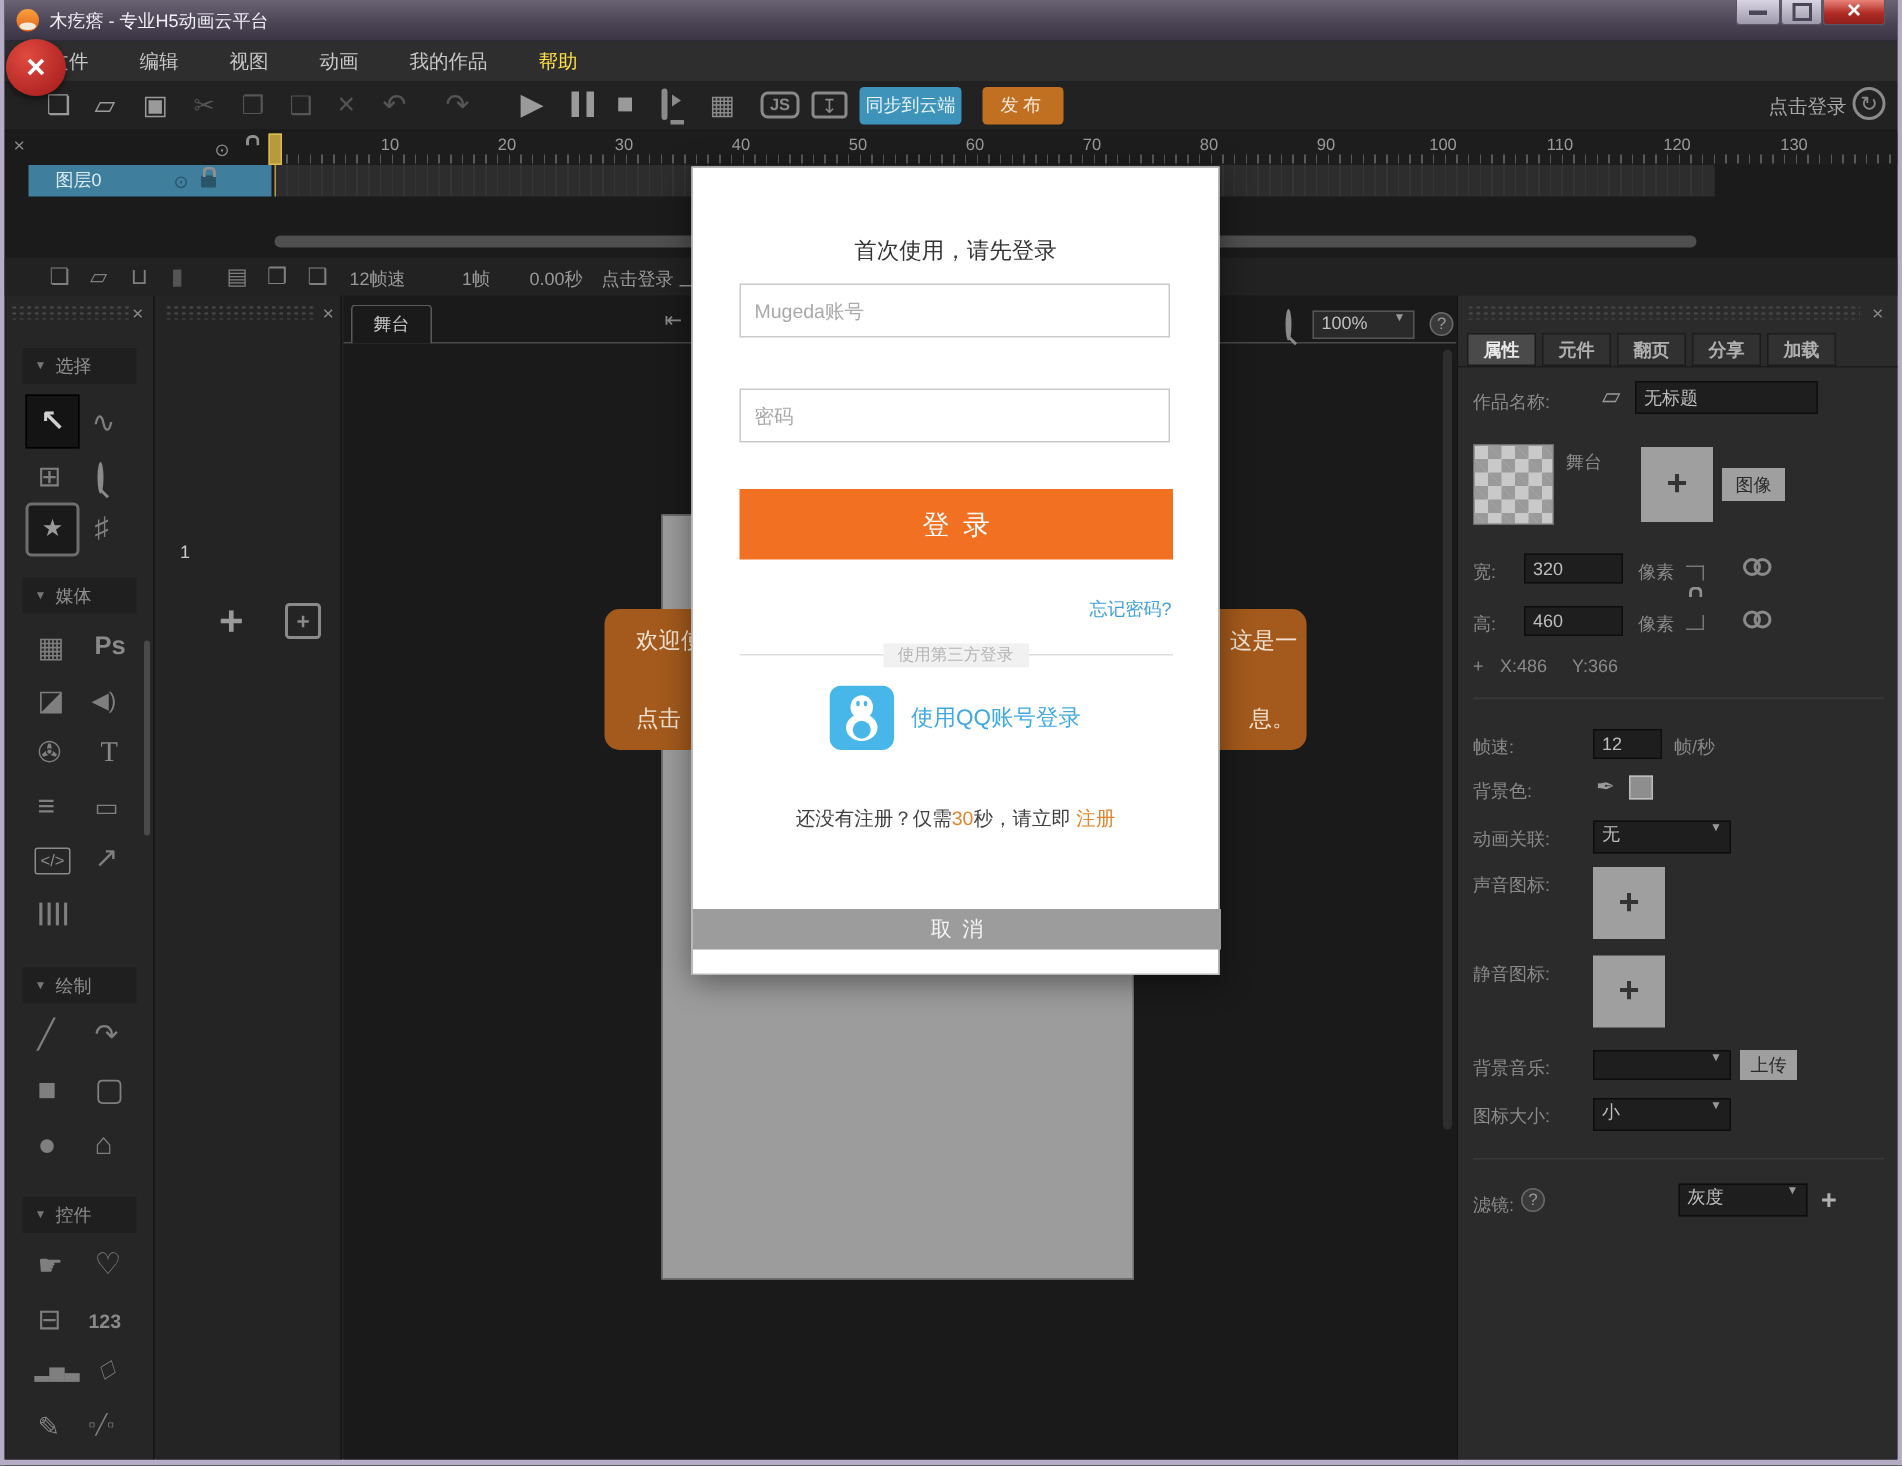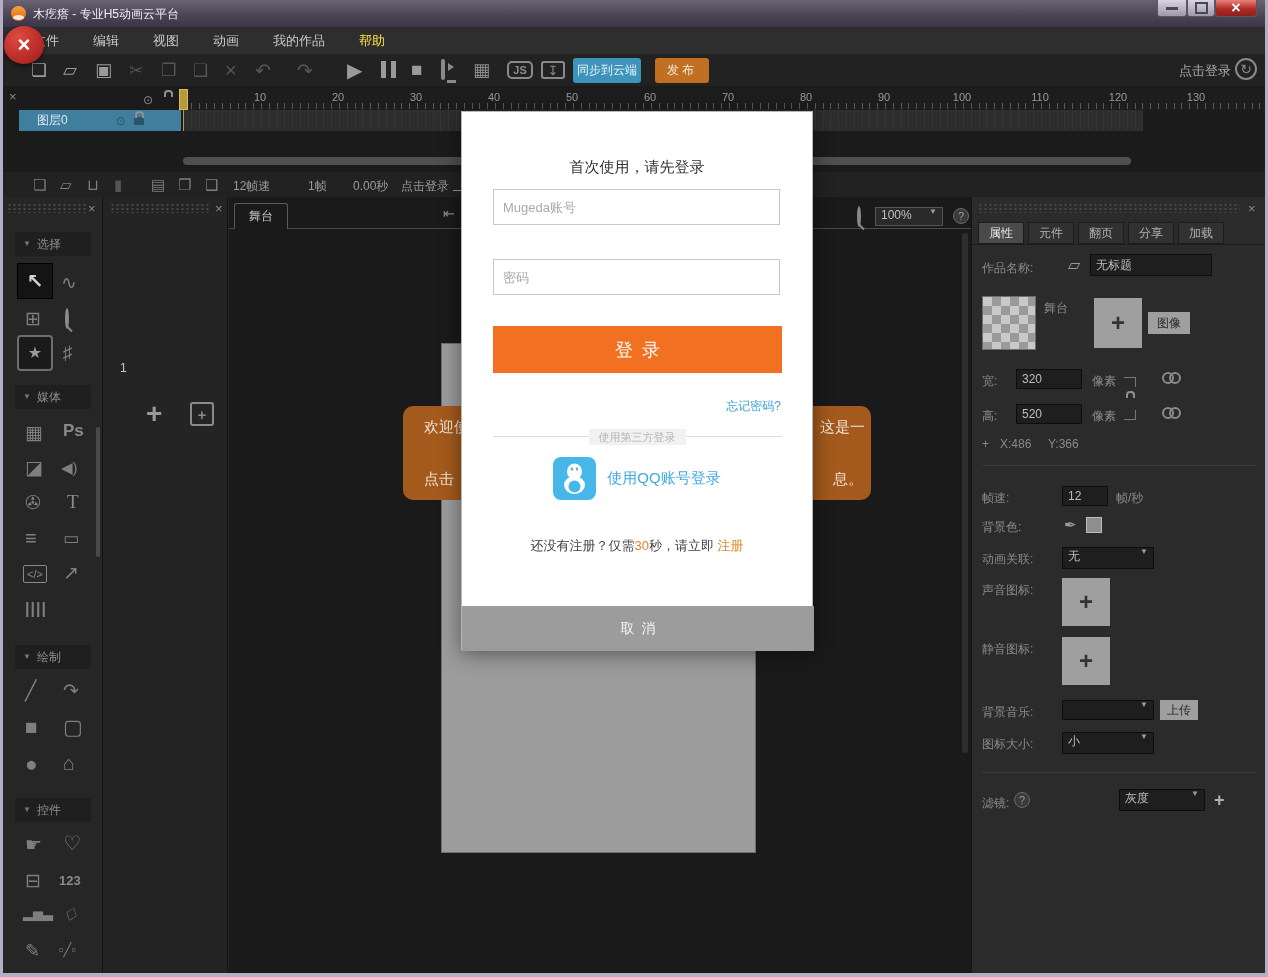--- a/index.html
+++ b/index.html
@@ -267,21 +267,21 @@
     </div>
 
     <div class="a" style="right:3px;top:36px;width:6px;height:520px;background:#2e2e2e;border-radius:3px;"></div>
   </div>
 
   <div class="a" style="left:968px;top:197px;width:294px;height:777px;background:#2b2b2b;border-left:1px solid #141414;">
     <div class="a dots" style="left:6px;top:6px;width:262px;height:10px;"></div>
     <span class="a xclose" style="left:276px;top:5px;">×</span>
 
     
-    <div class="a" style="left:0;top:25px;width:294px;height:23px;border-bottom:1px solid #1c1c1c;">
+    <div class="a" style="left:0;top:25px;width:294px;height:23px;border-bottom:1px solid #1c1c1c;font-weight:bold;">
       <span class="a tab-r active" style="left:6px;top:0;">属性</span>
       <span class="a tab-r" style="left:56px;top:0;">元件</span>
       <span class="a tab-r" style="left:106px;top:0;">翻页</span>
       <span class="a tab-r" style="left:156px;top:0;">分享</span>
       <span class="a tab-r" style="left:206px;top:0;">加载</span>
     </div>
 
     
     <span class="a lbl" style="left:10px;top:63px;">作品名称:</span>
     <span class="a ic" style="left:96px;top:60px;font-size:16px;color:#9a9a9a;">▱</span>
@@ -302,21 +302,21 @@
     <div class="a fld" style="left:44px;top:172px;width:66px;height:20px;">
       <span>320</span>
     </div>
     <span class="a lbl" style="left:120px;top:176px;">像素</span>
     <div class="a" style="left:152px;top:180px;width:12px;height:10px;border-top:1px solid #777;border-right:1px solid #777;"></div>
     <span class="a lock" style="left:153px;top:200px;transform:scale(1.25);"></span>
     <div class="a" style="left:152px;top:213px;width:12px;height:10px;border-bottom:1px solid #777;border-right:1px solid #777;"></div>
     <span class="a chain" style="left:190px;top:176px;"></span>
     <span class="a lbl" style="left:10px;top:211px;">高:</span>
     <div class="a fld" style="left:44px;top:207px;width:66px;height:20px;">
-      <span>520</span>
+      <span>460</span>
     </div>
     <span class="a lbl" style="left:120px;top:211px;">像素</span>
     <span class="a chain" style="left:190px;top:211px;"></span>
 
     
     <span class="a lbl" style="left:10px;top:240px;">+</span>
     <span class="a lbl" style="left:28px;top:240px;">X:486</span>
     <span class="a lbl" style="left:76px;top:240px;">Y:366</span>
 
     <div class="a" style="left:10px;top:268px;width:274px;height:1px;background:#3a3a3a;"></div>
@@ -410,18 +410,18 @@
         </svg>
       </span>
       <span style="font-size:15px;color:#3fa9e0;">使用QQ账号登录</span>
     </div>
 
     <div class="a" style="left:0;top:425px;width:100%;text-align:center;font-size:13px;color:#404040;">
       <span>还没有注册？仅需</span><span style="color:#e0862c;">30</span><span>秒，请立即</span>
       <span style="color:#e0862c;">注册</span>
     </div>
 
-    <div class="a" style="left:0;top:494px;width:352px;height:45px;background:#9c9c9c;display:flex;align-items:center;justify-content:center;cursor:pointer;">
+    <div class="a" style="left:0;top:494px;width:352px;height:27px;background:#9c9c9c;display:flex;align-items:center;justify-content:center;cursor:pointer;">
       <span style="color:#f5f5f5;font-size:14px;letter-spacing:7px;text-indent:7px;">取消</span>
     </div>
   </div>
 
 </div>
 
 </body></html>

